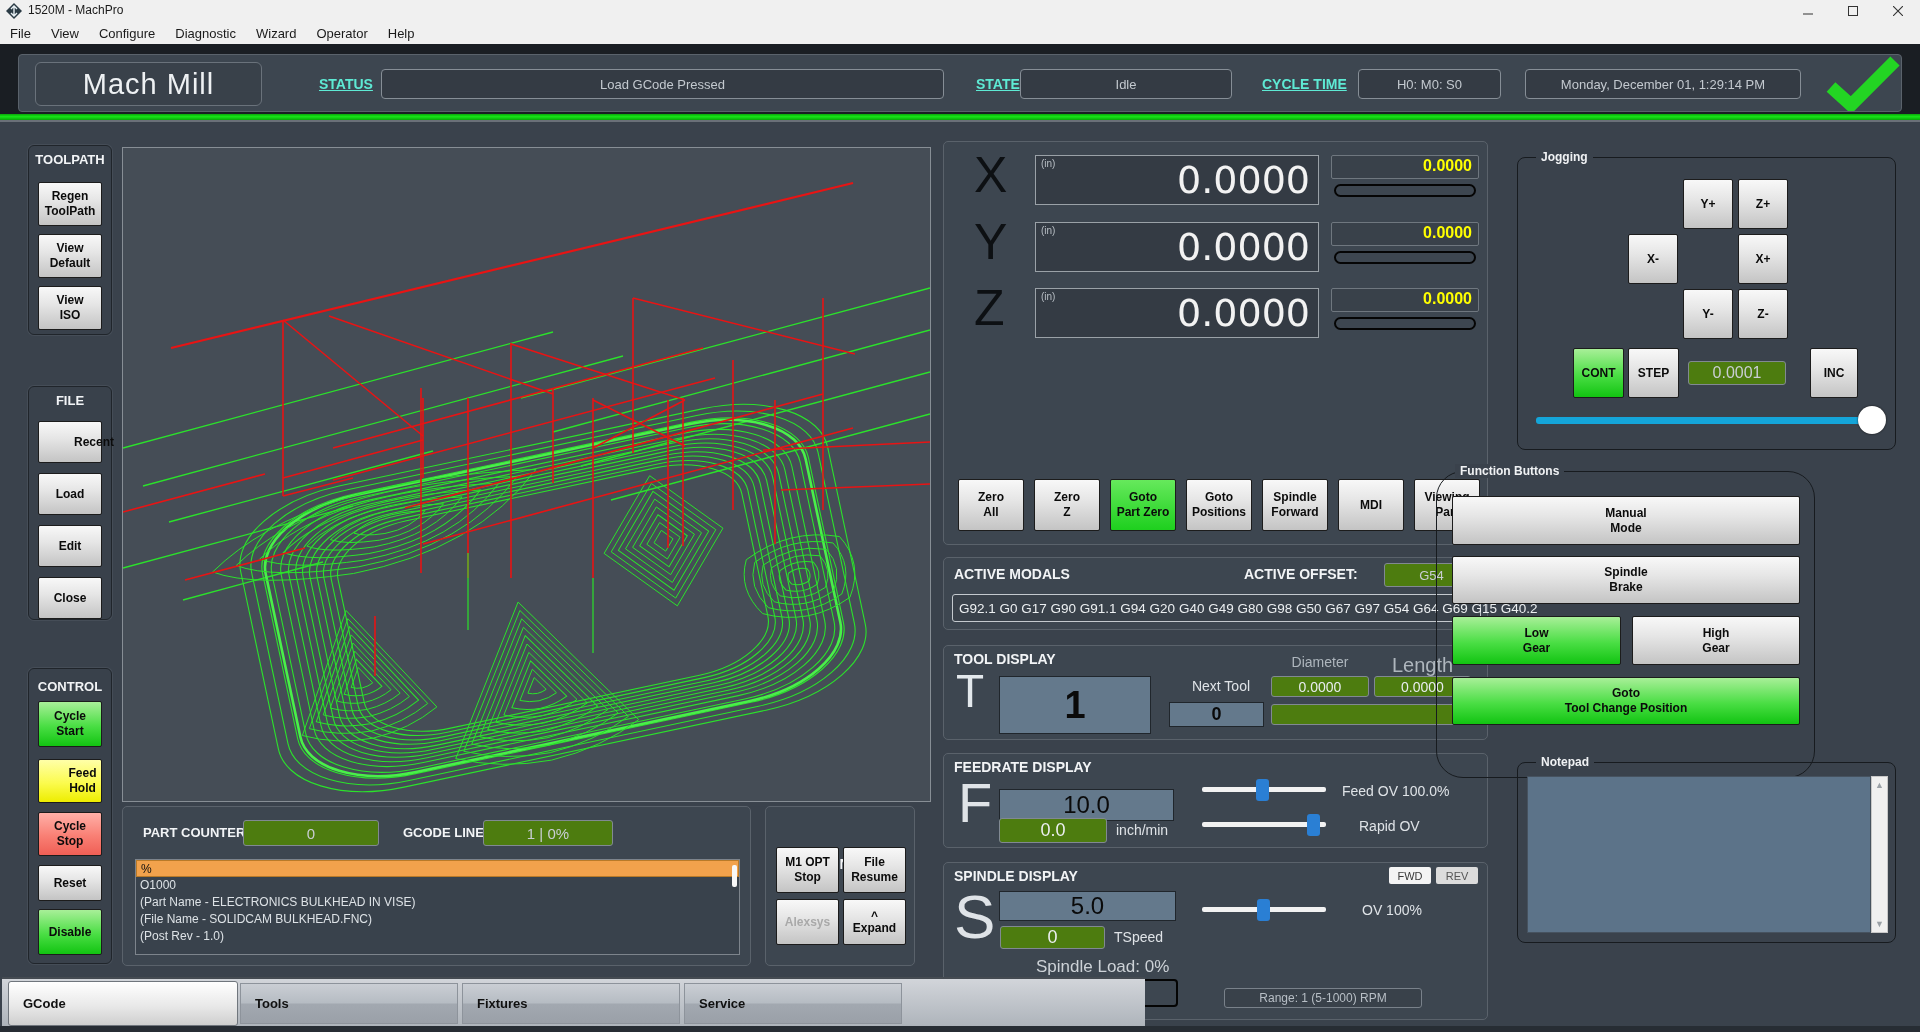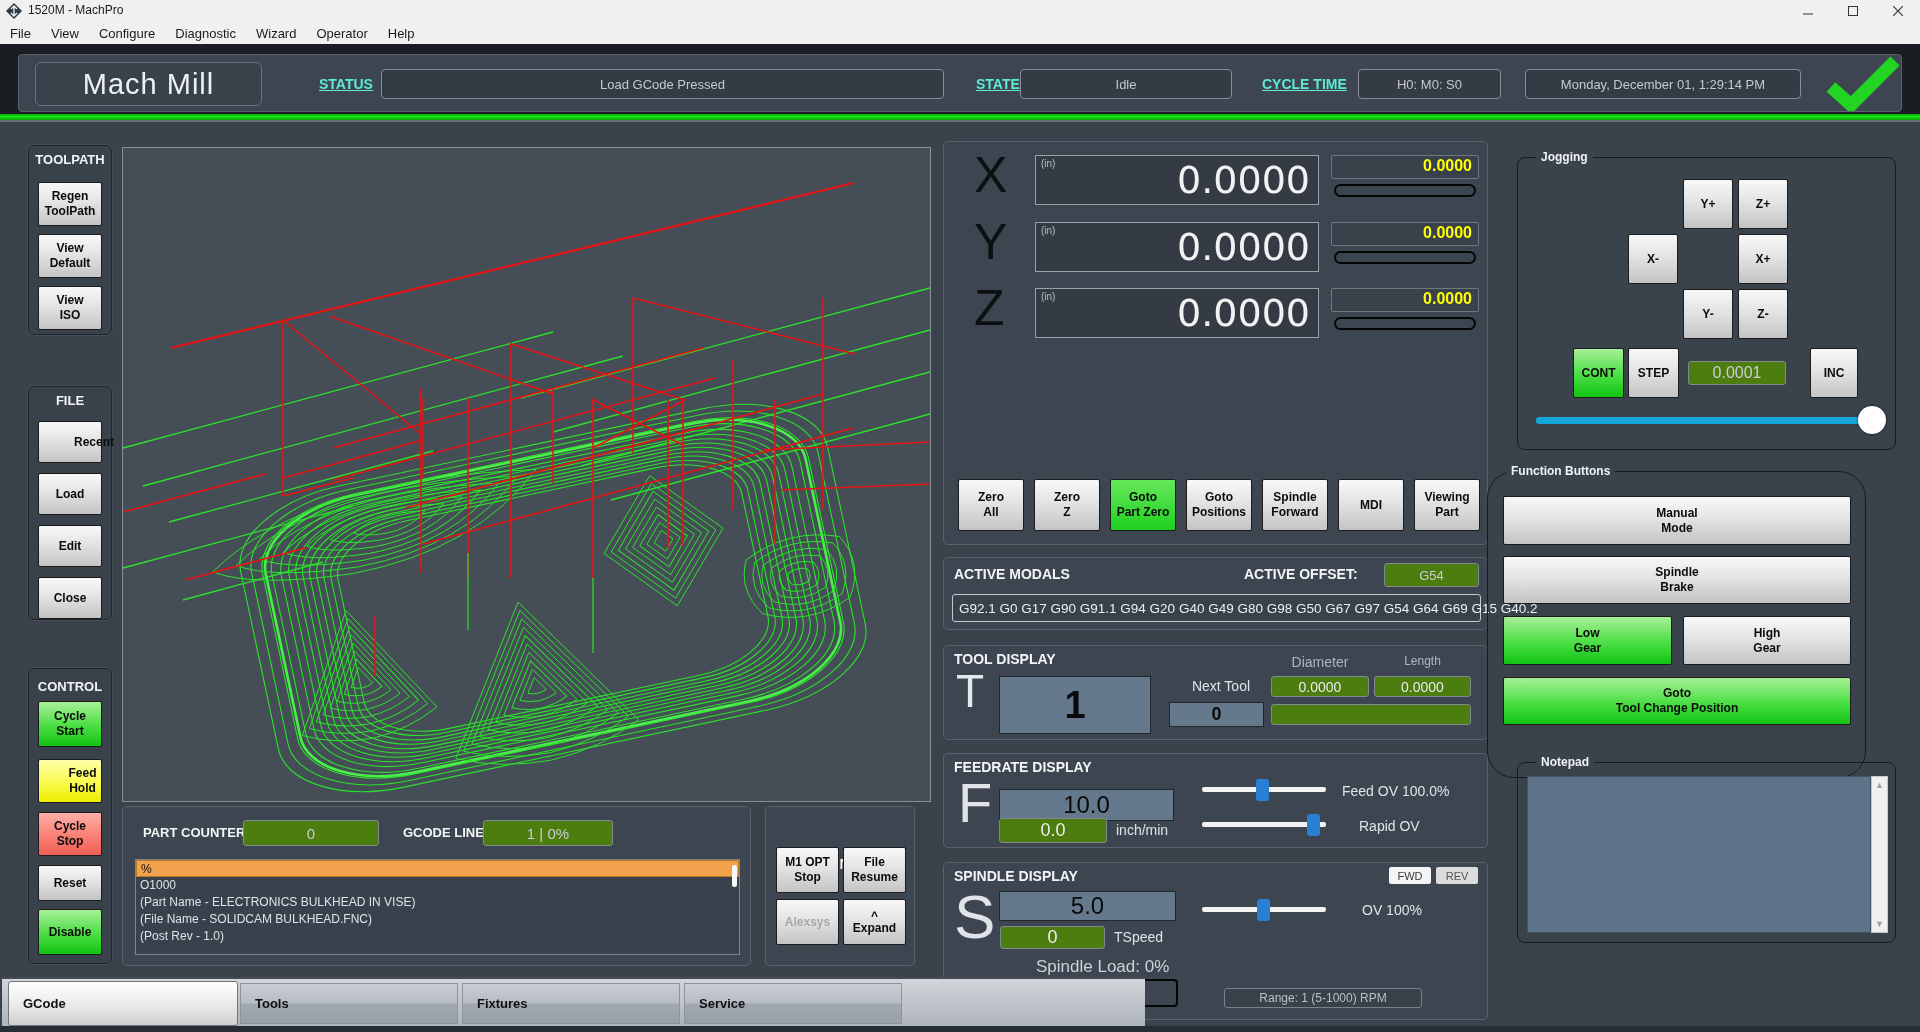--- a/index.html
+++ b/index.html
@@ -398,21 +398,21 @@
     <div class="abs" style="left:8px;top:36px;width:529px;height:28px;background:#39414a;border:1px solid #c4c9ce;border-radius:3px;color:#eceff1;font-size:13.5px;display:flex;align-items:center;padding-left:6px;white-space:nowrap;">G92.1 G0 G17 G90 G91.1 G94 G20 G40 G49 G80 G98 G50 G67 G97 G54 G64 G69 G15 G40.2</div>
   </div>
 
   <div class="panel abs" style="left:943px;top:645px;width:545px;height:95px;">
     <span class="ptitle abs" style="left:10px;top:5px;font-size:14px;">TOOL DISPLAY</span>
     <span class="abs" style="left:12px;top:18px;font-size:46px;color:#e3e8ec;">T</span>
     <div class="bluebox abs" style="left:55px;top:30px;width:152px;height:58px;font-size:38px;font-weight:600;">1</div>
     <span class="lbl abs" style="left:232px;top:32px;width:90px;text-align:center;">Next Tool</span>
     <div class="bluebox abs" style="left:225px;top:56px;width:95px;height:25px;font-size:18px;font-weight:600;">0</div>
     <span class="abs" style="left:327px;top:8px;width:98px;text-align:center;color:#aeb6bd;font-size:14px;">Diameter</span>
-    <span class="abs" style="left:430px;top:8px;width:97px;text-align:center;color:#aeb6bd;font-size:12px;">Length</span>
+    <span class="abs" style="left:430px;top:8px;width:97px;text-align:center;color:#aeb6bd;font-size:20px;">Length</span>
     <div class="darkbox abs" style="left:327px;top:30px;width:98px;height:21px;font-size:14px;color:#e8ecef;">0.0000</div>
     <div class="darkbox abs" style="left:430px;top:30px;width:97px;height:21px;font-size:14px;color:#e8ecef;">0.0000</div>
     <div class="darkbox abs" style="left:327px;top:58px;width:200px;height:21px;"></div>
   </div>
 
   <div class="panel abs" style="left:943px;top:753px;width:545px;height:95px;">
     <span class="ptitle abs" style="left:10px;top:5px;font-size:14px;">FEEDRATE DISPLAY</span>
     <span class="abs" style="left:14px;top:16px;font-size:56px;color:#dfe3e7;">F</span>
     <div class="bluebox abs" style="left:55px;top:27px;width:175px;height:32px;font-size:24px;margin-top:8px;">10.0</div>
     <div class="darkbox abs" style="left:55px;top:64px;width:108px;height:25px;font-size:18px;color:#eceff1;">0.0</div>
@@ -450,21 +450,21 @@
     <div class="btn abs" style="left:165px;top:131px;width:50px;height:50px;">Y-</div>
     <div class="btn abs" style="left:220px;top:131px;width:50px;height:50px;">Z-</div>
     <div class="btn green abs" style="left:55px;top:190px;width:51px;height:50px;">CONT</div>
     <div class="btn abs" style="left:110px;top:190px;width:51px;height:50px;">STEP</div>
     <div class="darkbox abs" style="left:170px;top:203px;width:98px;height:24px;font-size:16px;">0.0001</div>
     <div class="btn abs" style="left:275px;top:190px;width:48px;height:50px;margin-left:17px;">INC</div>
     <div class="abs" style="left:18px;top:259px;width:335px;height:7px;background:#14a5d9;border-radius:3px;"></div>
     <div class="abs" style="left:340px;top:248px;width:28px;height:28px;background:#ffffff;border-radius:50%;box-shadow:0 0 2px #111;"></div>
   </div>
 
-  <div class="gbox abs" style="left:1487px;top:471px;width:379px;height:307px;border-radius:27px;">
+  <div class="gbox abs" style="left:1436px;top:471px;width:379px;height:307px;border-radius:27px;">
     <span class="legend">Function Buttons</span>
     <div class="btn abs" style="left:15px;top:24px;width:348px;height:49px;">Manual
 Mode</div>
     <div class="btn abs" style="left:15px;top:84px;width:348px;height:48px;">Spindle
 Brake</div>
     <div class="btn green abs" style="left:15px;top:144px;width:169px;height:49px;">Low
 Gear</div>
     <div class="btn abs" style="left:195px;top:144px;width:168px;height:49px;">High
 Gear</div>
     <div class="btn green abs" style="left:15px;top:205px;width:348px;height:48px;">Goto

